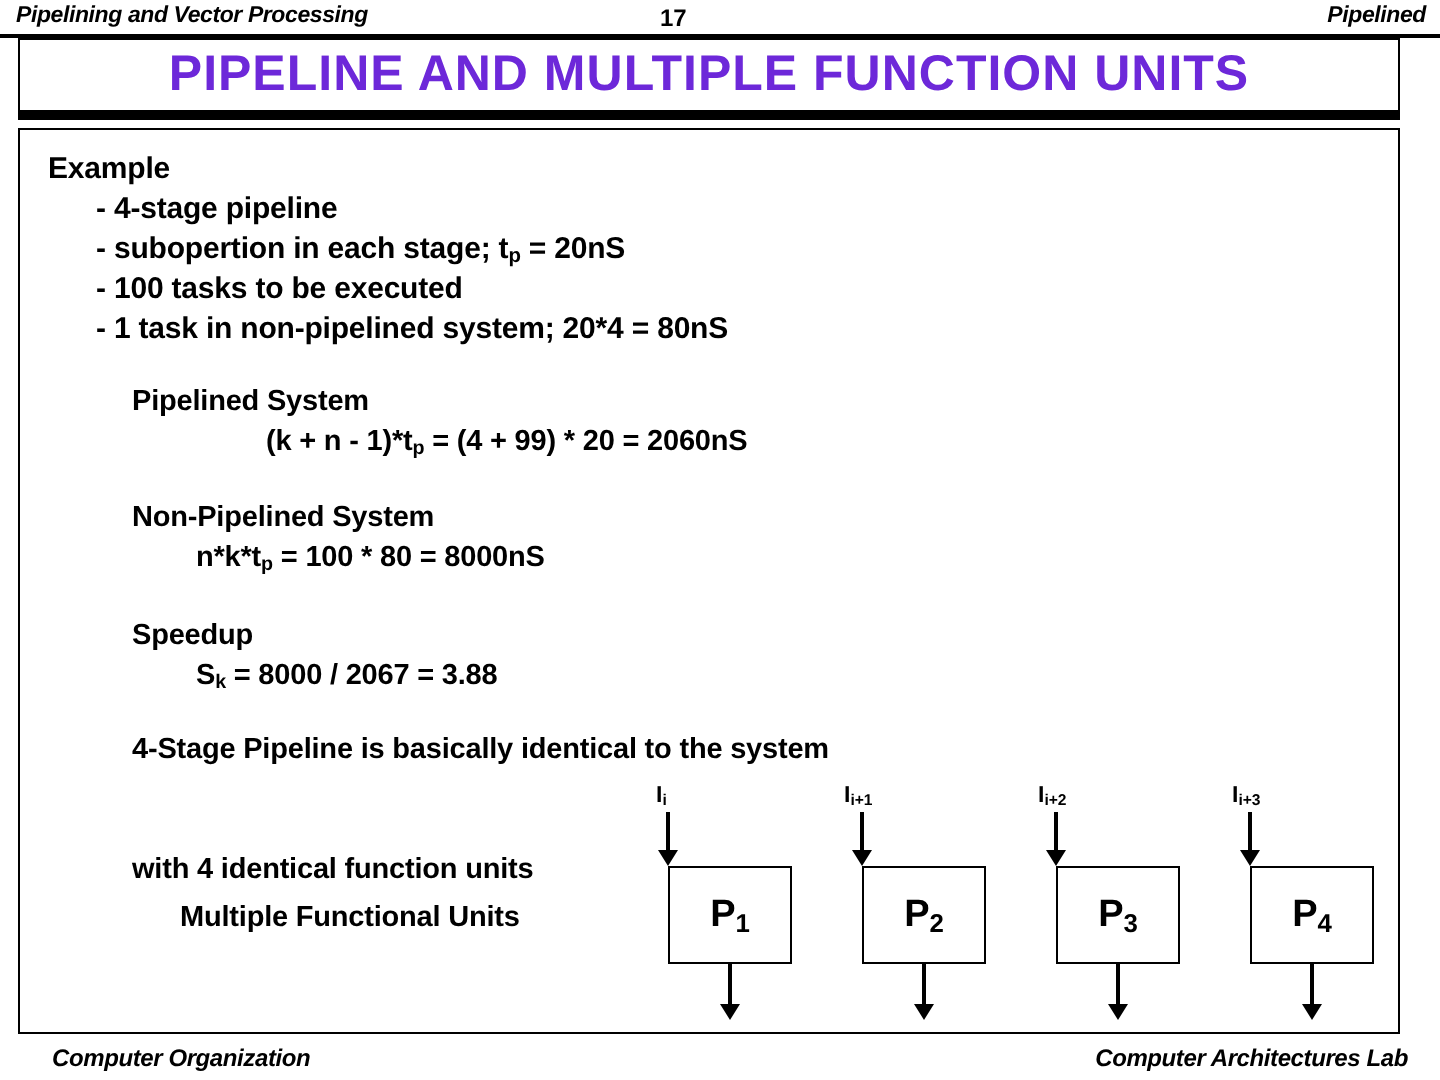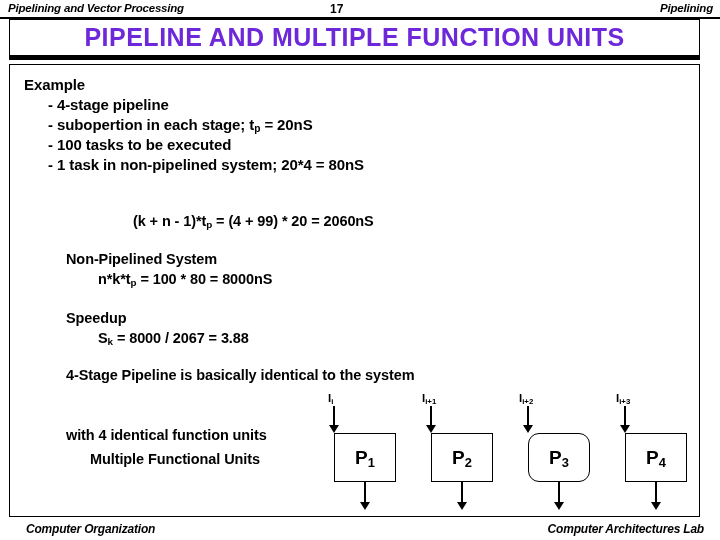--- a/index.html
+++ b/index.html
@@ -190,40 +190,41 @@
     white-space: nowrap;
   }
 </style>
 </head>
 <body>
 
 <div class="slide">
 
   <div class="hdr-left">Pipelining and Vector Processing</div>
   <div class="hdr-page">17</div>
-  <div class="hdr-right">Pipelining</div>
+  <div class="hdr-right">Pipelined</div>
   <div class="hdr-rule"></div>
 
   <div class="title-box">
     <div class="title-text">PIPELINE  AND  MULTIPLE  FUNCTION  UNITS</div>
   </div>
   <div class="title-underbar"></div>
 
   <div class="body-frame"></div>
 
   <div class="txt lvl1" style="left:24px; top:76px;">Example</div>
 
   <div class="txt lvl2" style="left:48px; top:96px;">- 4-stage pipeline</div>
 
   <div class="txt lvl2" style="left:48px; top:116px;"><span>- subopertion in each stage;  t</span><sub>p</sub><span> = 20nS</span></div>
 
   <div class="txt lvl2" style="left:48px; top:136px;">- 100 tasks to be executed</div>
 
   <div class="txt lvl2" style="left:48px; top:156px;">- 1 task in non-pipelined system;  20*4 = 80nS</div>
 
+  <div class="txt lvl3" style="left:66px; top:193px;">Pipelined System</div>
 
   <div class="txt lvl3" style="left:133px; top:213px;"><span>(k + n - 1)*t</span><sub>p</sub><span> = (4 + 99) * 20 = 2060nS</span></div>
 
   <div class="txt lvl3" style="left:66px; top:251px;">Non-Pipelined System</div>
 
   <div class="txt lvl3" style="left:98px; top:271px;"><span>n*k*t</span><sub>p</sub><span> = 100 * 80 = 8000nS</span></div>
 
   <div class="txt lvl3" style="left:66px; top:310px;">Speedup</div>
 
   <div class="txt lvl3" style="left:98px; top:330px;"><span>S</span><sub>k</sub><span> = 8000 / 2067 = 3.88</span></div>
@@ -249,21 +250,21 @@
     <div class="arrow-in-head" style="left:106px;"></div>
     <div class="unit" style="left:111px;">
       <div class="unit-label"><span>P</span><sub>2</sub></div>
     </div>
     <div class="arrow-out" style="left:141px;"></div>
     <div class="arrow-out-head" style="left:137px;"></div>
 
     <div class="in-label" style="left:199px;"><span>I</span><sub>i+2</sub></div>
     <div class="arrow-in" style="left:207px;"></div>
     <div class="arrow-in-head" style="left:203px;"></div>
-    <div class="unit" style="left:208px;border-radius:11px;">
+    <div class="unit" style="left:208px;">
       <div class="unit-label"><span>P</span><sub>3</sub></div>
     </div>
     <div class="arrow-out" style="left:238px;"></div>
     <div class="arrow-out-head" style="left:234px;"></div>
 
     <div class="in-label" style="left:296px;"><span>I</span><sub>i+3</sub></div>
     <div class="arrow-in" style="left:304px;"></div>
     <div class="arrow-in-head" style="left:300px;"></div>
     <div class="unit" style="left:305px;">
       <div class="unit-label"><span>P</span><sub>4</sub></div>

